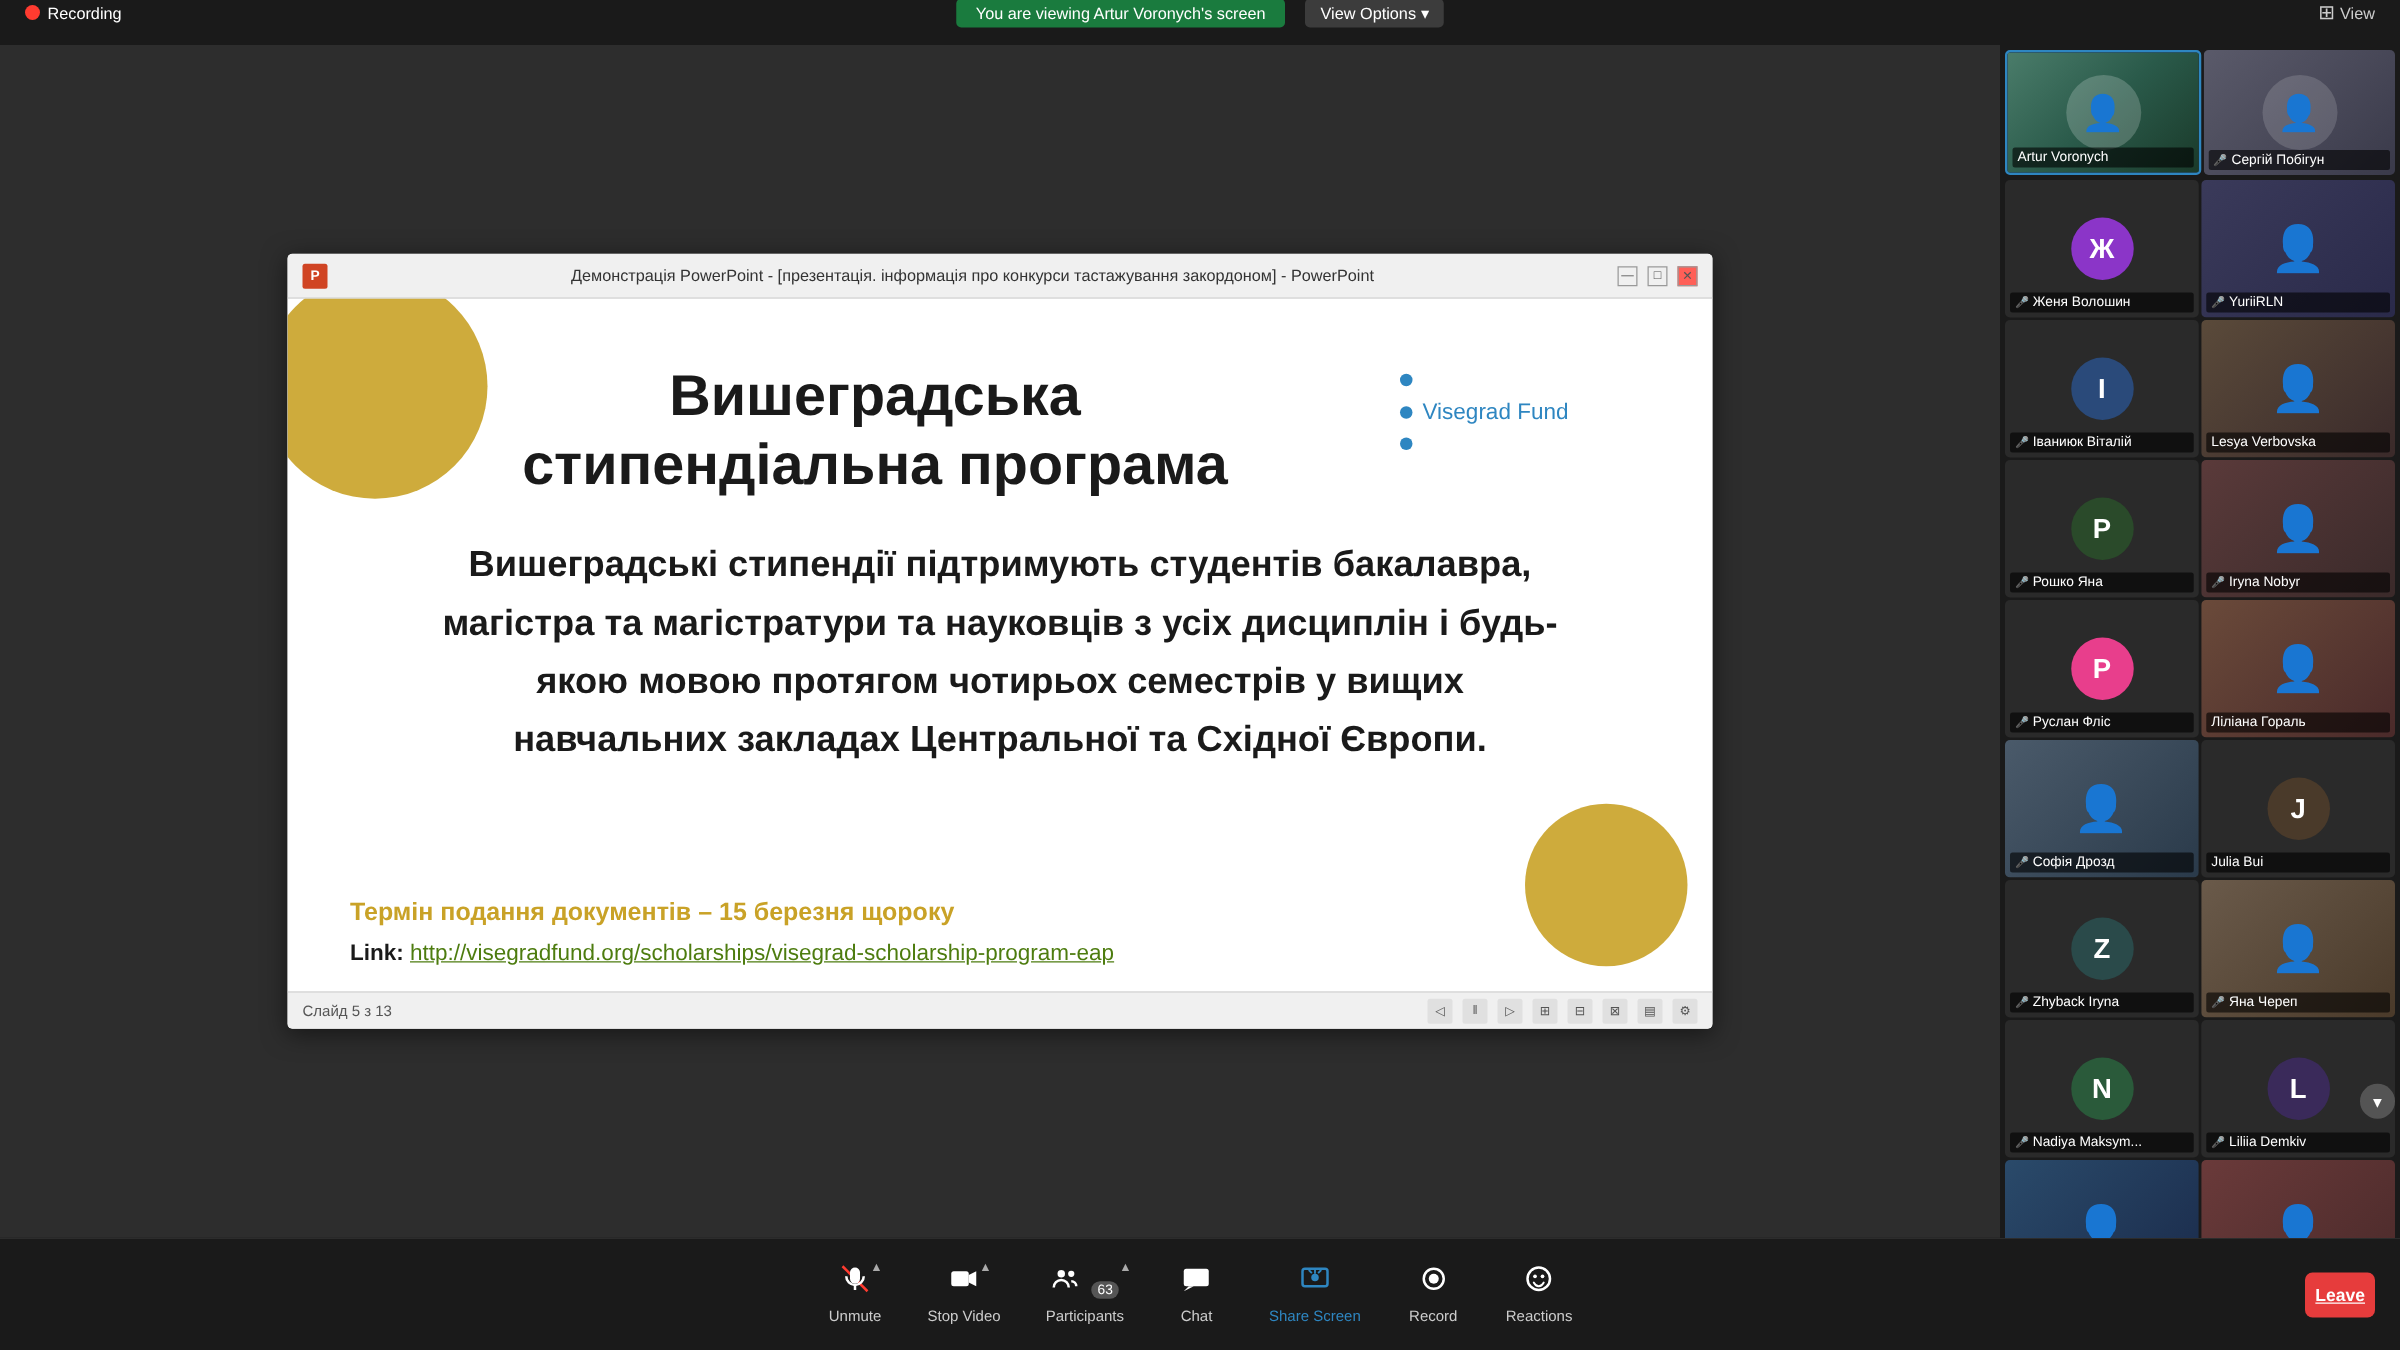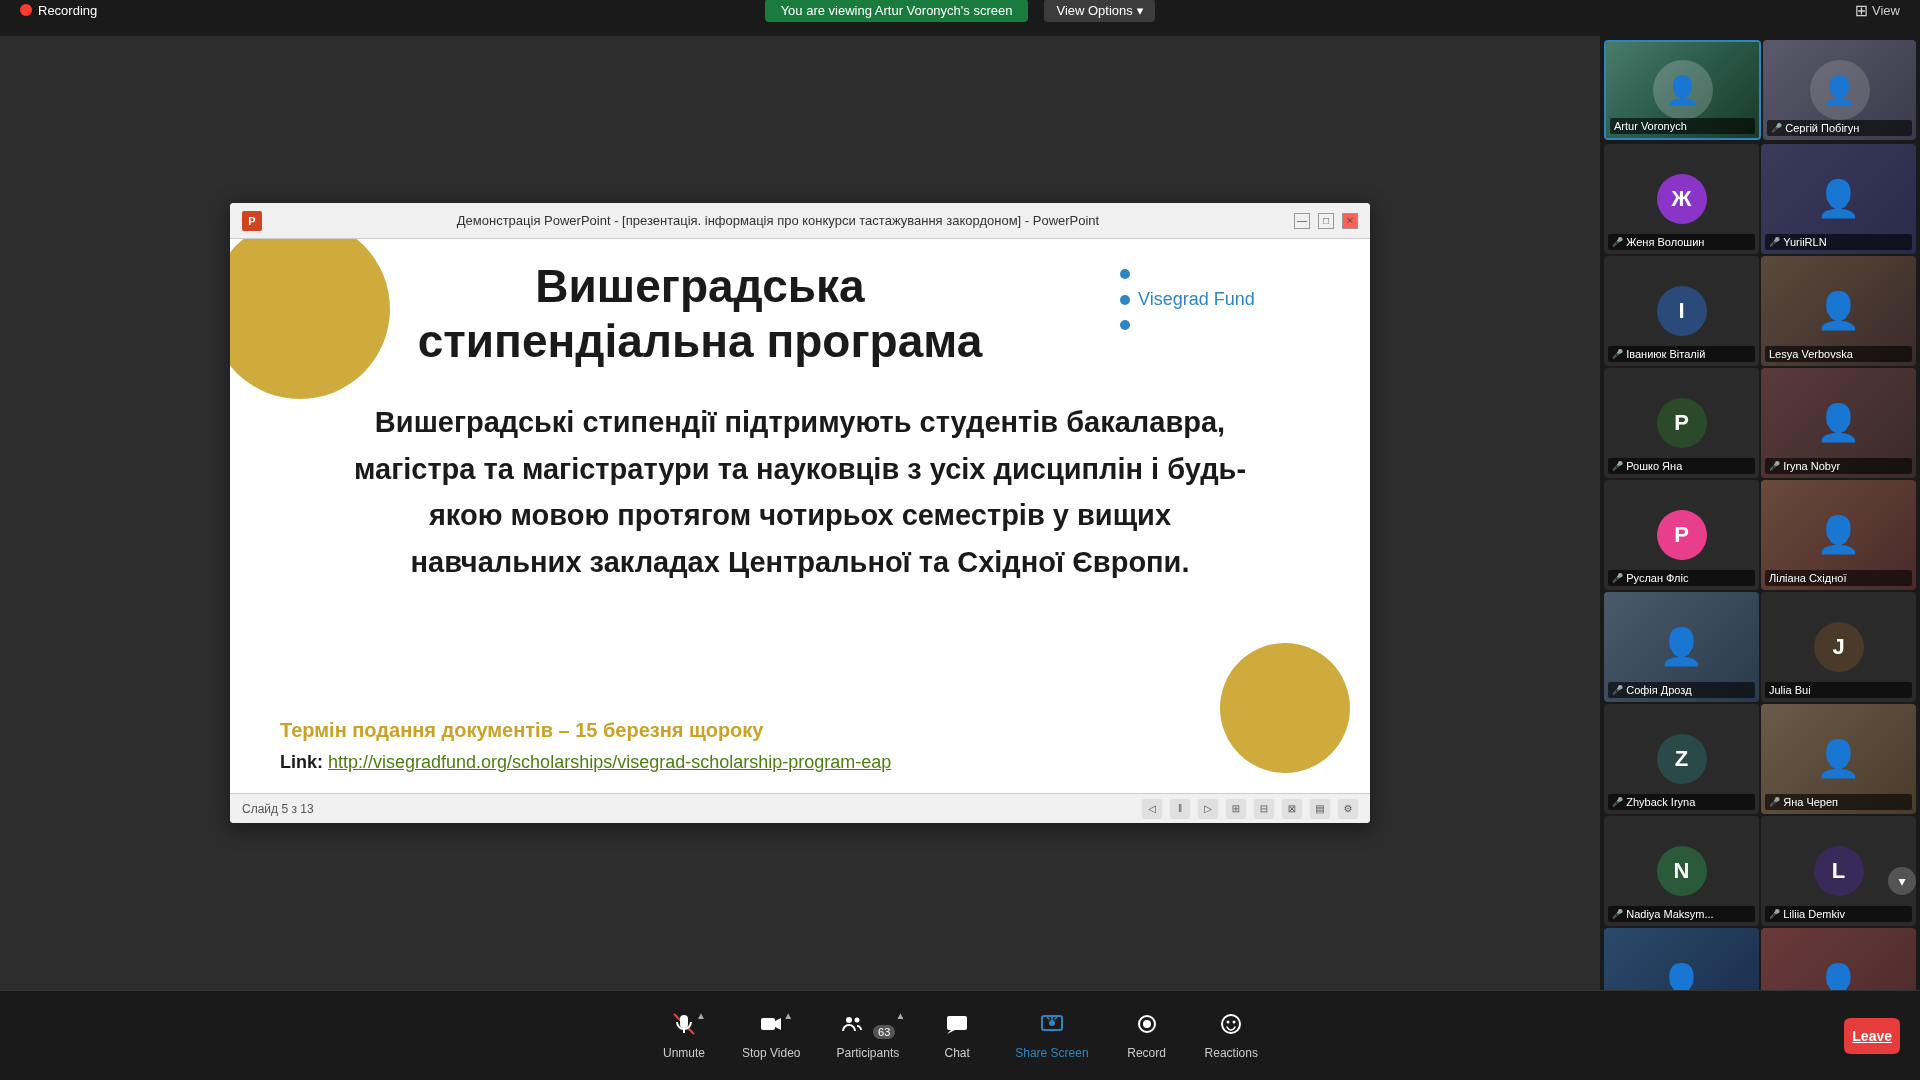--- a/index.html
+++ b/index.html
@@ -187,20 +187,21 @@
       flex-direction: column;
       align-items: center;
       height: 100%;
     }
 
     #slide-header {
       display: flex;
       width: 100%;
       justify-content: flex-end;
       margin-bottom: 10px;
+      margin-top: 30px;
     }
 
     #slide-title {
       font-size: 46px;
       font-weight: 600;
       color: #1a1a1a;
       text-align: center;
       line-height: 1.2;
       flex: 1;
     }
@@ -661,21 +662,21 @@
         <span class="mic-icon-small">🎤</span>
         <span>Руслан Фліс</span>
       </div>
     </div>
 
     <div class="participant-tile">
       <div style="width:100%;height:100%;background:linear-gradient(135deg,#6a4a3a,#4a2a2a);display:flex;align-items:center;justify-content:center;">
         <div style="font-size:36px;">👤</div>
       </div>
       <div class="participant-name-tag">
-        <span>Ліліана Східної</span>
+        <span>Ліліана Гораль</span>
       </div>
     </div>
 
     <div class="participant-tile">
       <div style="width:100%;height:100%;background:linear-gradient(135deg,#4a5a6a,#2a3a4a);display:flex;align-items:center;justify-content:center;">
         <div style="font-size:36px;">👤</div>
       </div>
       <div class="participant-name-tag">
         <span class="mic-icon-small">🎤</span>
         <span>Софія Дрозд</span>

